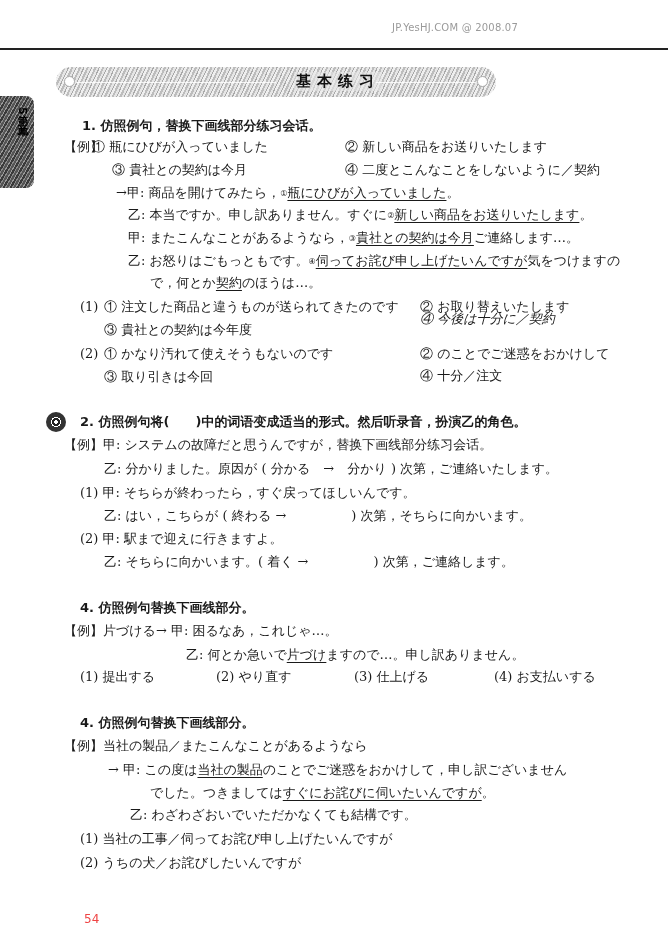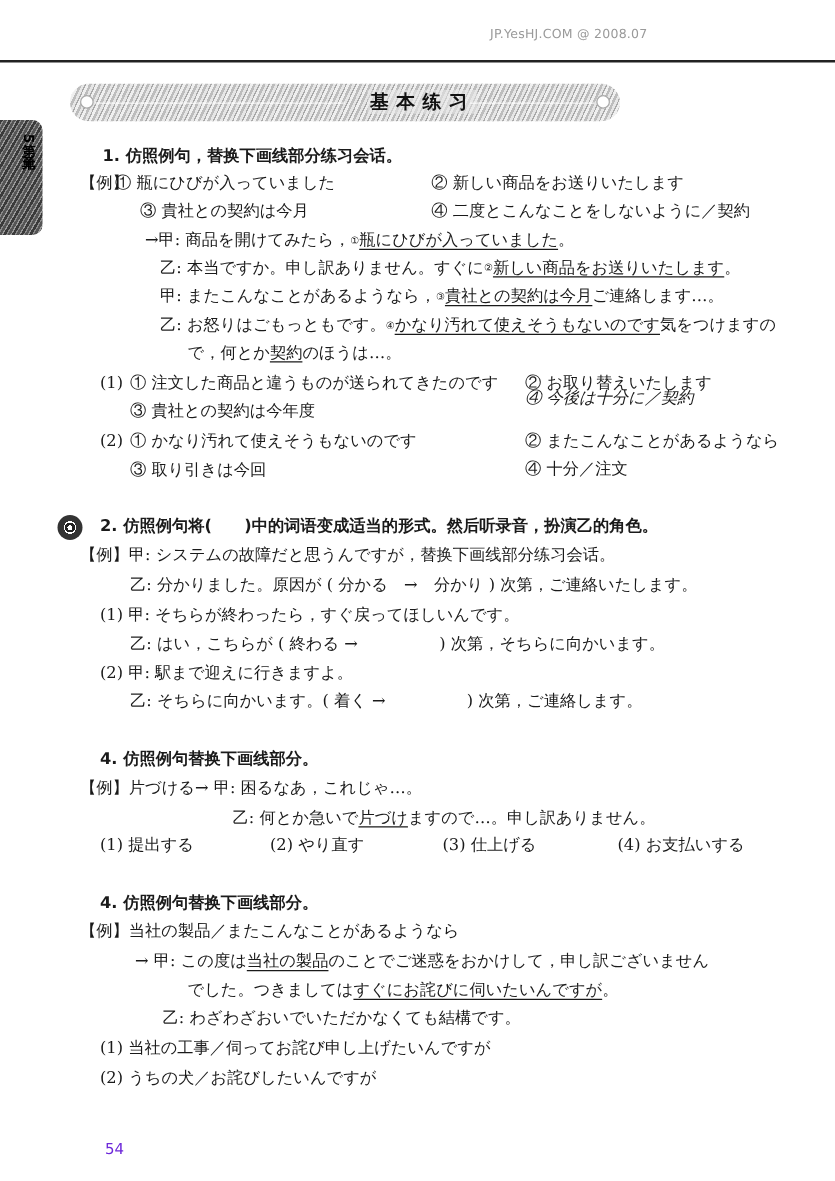--- a/index.html
+++ b/index.html
@@ -26,21 +26,21 @@
 
   .content { position: absolute; left: 0; top: 0; width: 668px; }
   .ln { position: absolute; white-space: nowrap; line-height: 18px; font-size: 13px; }
   .h { font-family: "DejaVu Sans", "Liberation Sans", sans-serif; font-weight: bold; font-size: 13px; }
   .u { text-decoration: underline; text-underline-offset: 3px; }
   .cn { font-size: 8px; vertical-align: 1px; }
 
   .disc { position: absolute; left: 46px; top: 412px; width: 20px; height: 20px; border-radius: 50%;
     background: radial-gradient(circle, #fff 0 2px, #222 2px 4px, #fff 4px 5px, #333 5px 10px); }
 
-  .page-num { position: absolute; left: 84px; top: 912px; font-family: "DejaVu Sans", sans-serif; font-size: 12px; color: #6d28d9; }
+  .page-num { position: absolute; left: 84px; top: 912px; font-family: "DejaVu Sans", sans-serif; font-size: 12px; color: #ef4444; }
 </style>
 </head>
 <body>
 
 <div class="watermark">JP.YesHJ.COM @ 2008.07</div>
 <div class="top-rule"></div>
 
 <div class="banner">
   <span class="hole l"></span>
   <span class="line l"></span>
@@ -65,34 +65,34 @@
   <div class="ln" style="left:116px;top:184px;">
     <span>→甲: 商品を開けてみたら，</span><span class="cn">①</span><span class="u">瓶にひびが入っていました</span><span>。</span>
   </div>
   <div class="ln" style="left:128px;top:206px;">
     <span>乙: 本当ですか。申し訳ありません。すぐに</span><span class="cn">②</span><span class="u">新しい商品をお送りいたします</span><span>。</span>
   </div>
   <div class="ln" style="left:128px;top:229px;">
     <span>甲: またこんなことがあるようなら，</span><span class="cn">③</span><span class="u">貴社との契約は今月</span><span>ご連絡します…。</span>
   </div>
   <div class="ln" style="left:128px;top:252px;">
-    <span>乙: お怒りはごもっともです。</span><span class="cn">④</span><span class="u">かなり汚れて使えそうもないのです</span><span>気をつけますの</span>
+    <span>乙: お怒りはごもっともです。</span><span class="cn">④</span><span class="u">伺ってお詫び申し上げたいんですが</span><span>気をつけますの</span>
   </div>
   <div class="ln" style="left:150px;top:274px;">
     <span>で，何とか</span><span class="u">契約</span><span>のほうは…。</span>
   </div>
 
   <div class="ln" style="left:80px;top:298px;">(1)</div>
   <div class="ln" style="left:104px;top:298px;">① 注文した商品と違うものが送られてきたのです</div>
   <div class="ln" style="left:420px;top:298px;">② お取り替えいたします</div>
   <div class="ln" style="left:104px;top:321px;">③ 貴社との契約は今年度</div>
   <div class="ln" style="left:420px;top:310px;font-style:italic;">④ 今後は十分に／契約</div>
   <div class="ln" style="left:80px;top:345px;">(2)</div>
   <div class="ln" style="left:104px;top:345px;">① かなり汚れて使えそうもないのです</div>
-  <div class="ln" style="left:420px;top:345px;">② またこんなことがあるようなら</div>
+  <div class="ln" style="left:420px;top:345px;">② のことでご迷惑をおかけして</div>
   <div class="ln" style="left:104px;top:368px;">③ 取り引きは今回</div>
   <div class="ln" style="left:420px;top:367px;">④ 十分／注文</div>
 
   <div class="disc"></div>
   <div class="ln h" style="left:80px;top:413px;">2. 仿照例句将(　　)中的词语变成适当的形式。然后听录音，扮演乙的角色。</div>
   <div class="ln" style="left:64px;top:436px;">【例】甲: システムの故障だと思うんですが，替换下画线部分练习会话。</div>
   <div class="ln" style="left:104px;top:460px;">乙: 分かりました。原因が ( 分かる　→　分かり ) 次第，ご連絡いたします。</div>
   <div class="ln" style="left:80px;top:484px;">(1) 甲: そちらが終わったら，すぐ戻ってほしいんです。</div>
   <div class="ln" style="left:104px;top:507px;">乙: はい，こちらが ( 終わる →　　　　　) 次第，そちらに向かいます。</div>
   <div class="ln" style="left:80px;top:530px;">(2) 甲: 駅まで迎えに行きますよ。</div>

